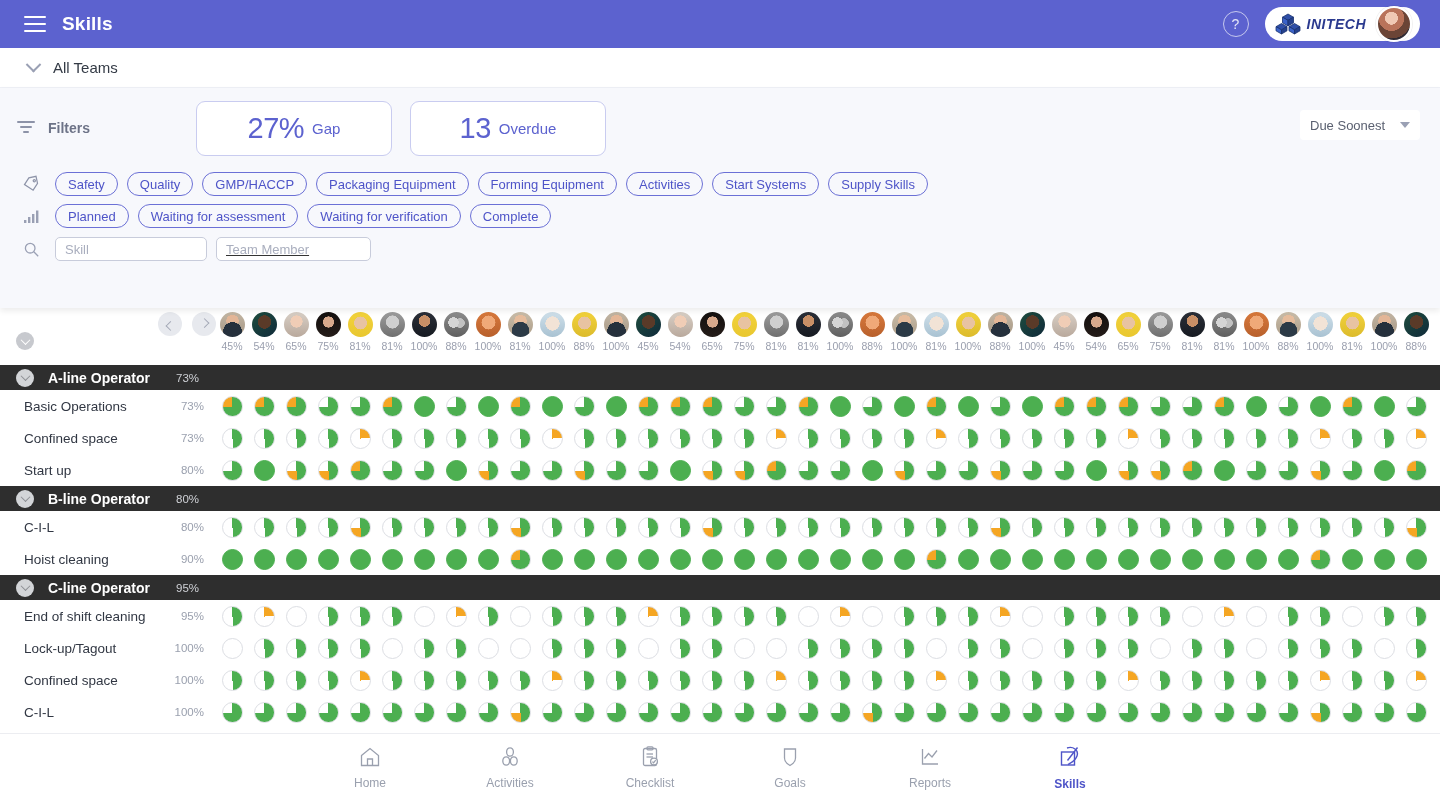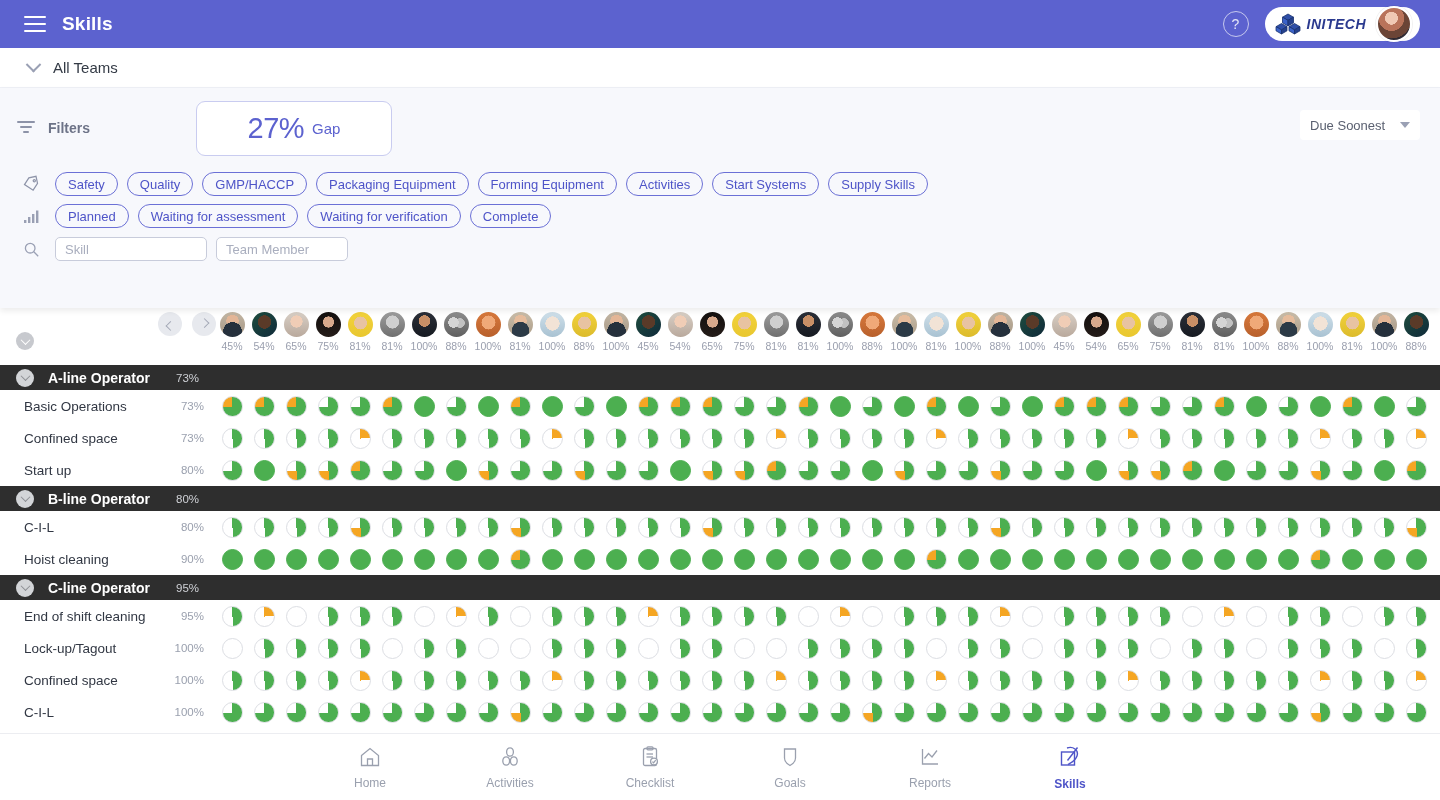--- a/index.html
+++ b/index.html
@@ -88,21 +88,21 @@
     display: inline-flex; align-items: center; font-size: 13px; color: #4e54c8;
     background: transparent; cursor: pointer; white-space: nowrap;
   }
   .search-row { display: flex; align-items: center; gap: 9px; height: 34px; }
   .search-input {
     height: 24px; border: 1.2px solid #c8ccdb; border-radius: 5px; background: #fff;
     font-size: 13px; color: #333; padding: 0 9px; font-family: "Liberation Sans", sans-serif;
   }
   .search-input::placeholder { color: #a9aebe; }
   .si-skill { width: 152px; }
-  .si-member { width: 132px; }
+  .si-member { width: 155px; text-decoration: underline; }
 
   
   .matrix { flex: 1 1 auto; position: relative; overflow: hidden; background: #fff; }
   .avatar-header { height: 57px; display: flex; align-items: flex-start; position: relative; background:#fff; }
   .collapse-all {
     position: absolute; left: 16px; top: 24px; width: 18px; height: 18px; border-radius: 50%;
     background: #c7c9ce; display: flex; align-items: center; justify-content: center; cursor: pointer;
   }
   .collapse-all::after { content: ""; width: 6px; height: 6px; border-right: 1.6px solid #fff;
     border-bottom: 1.6px solid #fff; transform: rotate(45deg) translate(-1px,-1px); }
@@ -195,20 +195,24 @@
             <i></i>
             <i></i>
             <i></i>
           </div>
         <div class="filters-text">Filters</div>
       </div>
       <div class="kpis">
         <div class="kpi">
           <span class="kpi-num">27%</span>
           <span class="kpi-lbl">Gap</span>
+        </div>
+        <div class="kpi">
+          <span class="kpi-num">13</span>
+          <span class="kpi-lbl">Overdue</span>
         </div>
       </div>
       <div class="sort-select">
         <span>Due Soonest</span>
         <span class="caret"></span>
       </div>
     </div>
 
     <div class="chip-rows">
       <div class="chip-row">

